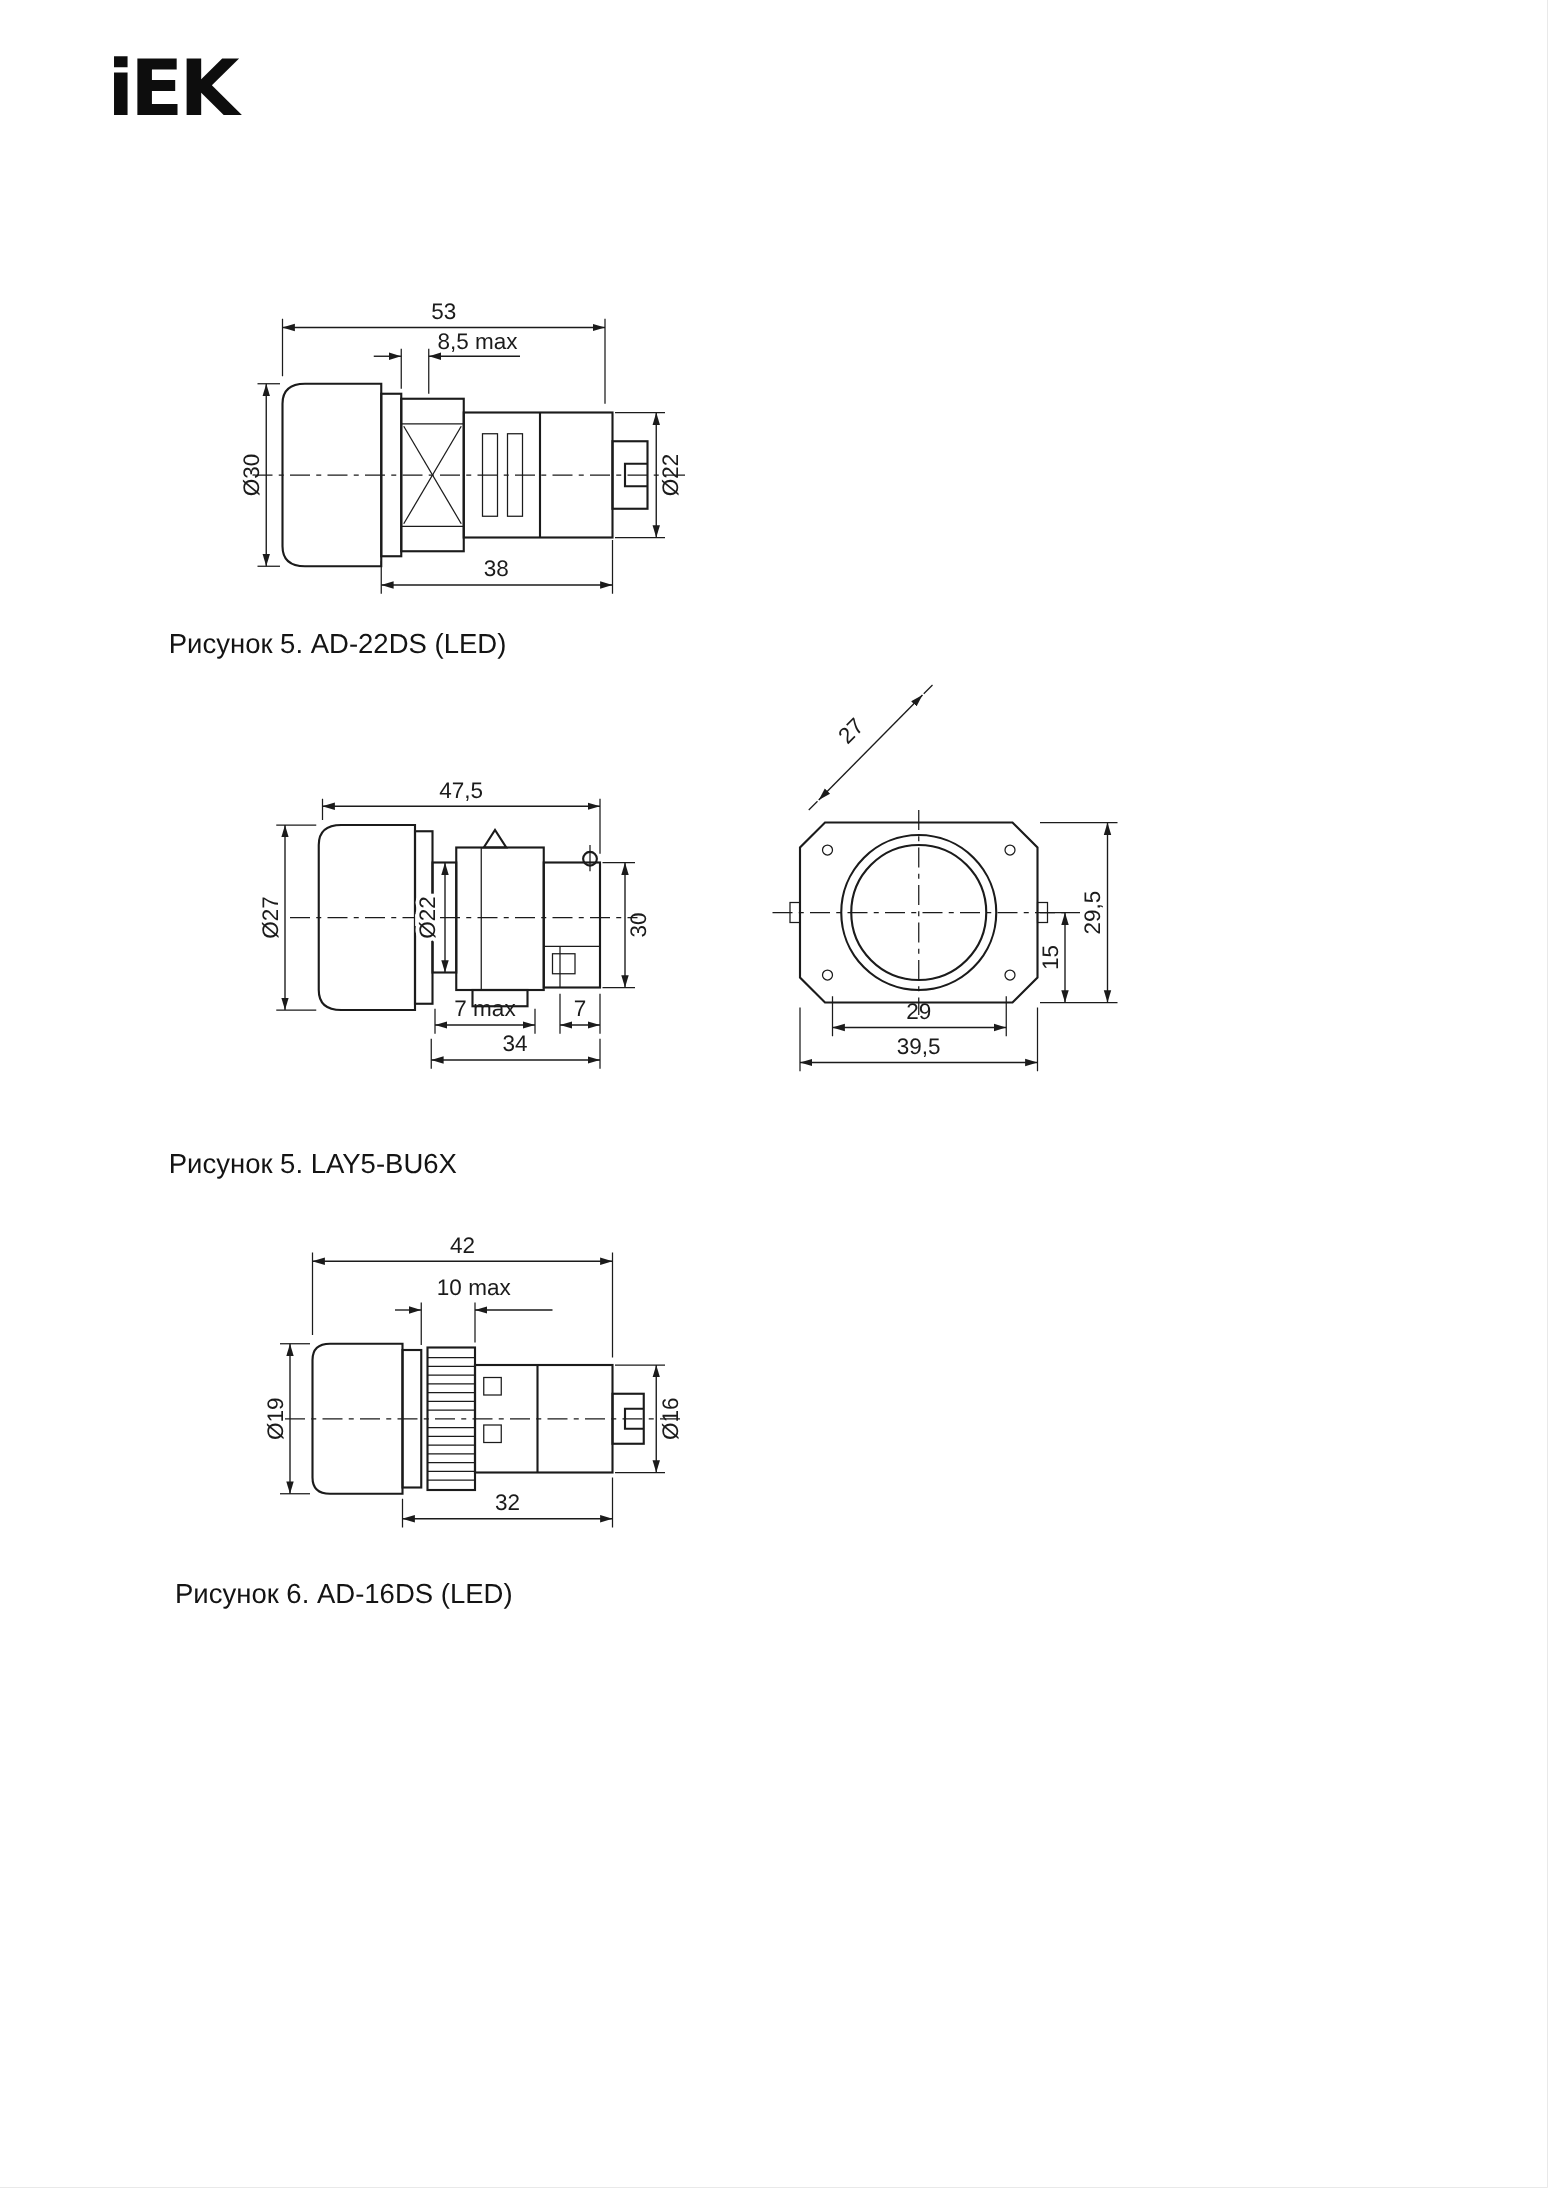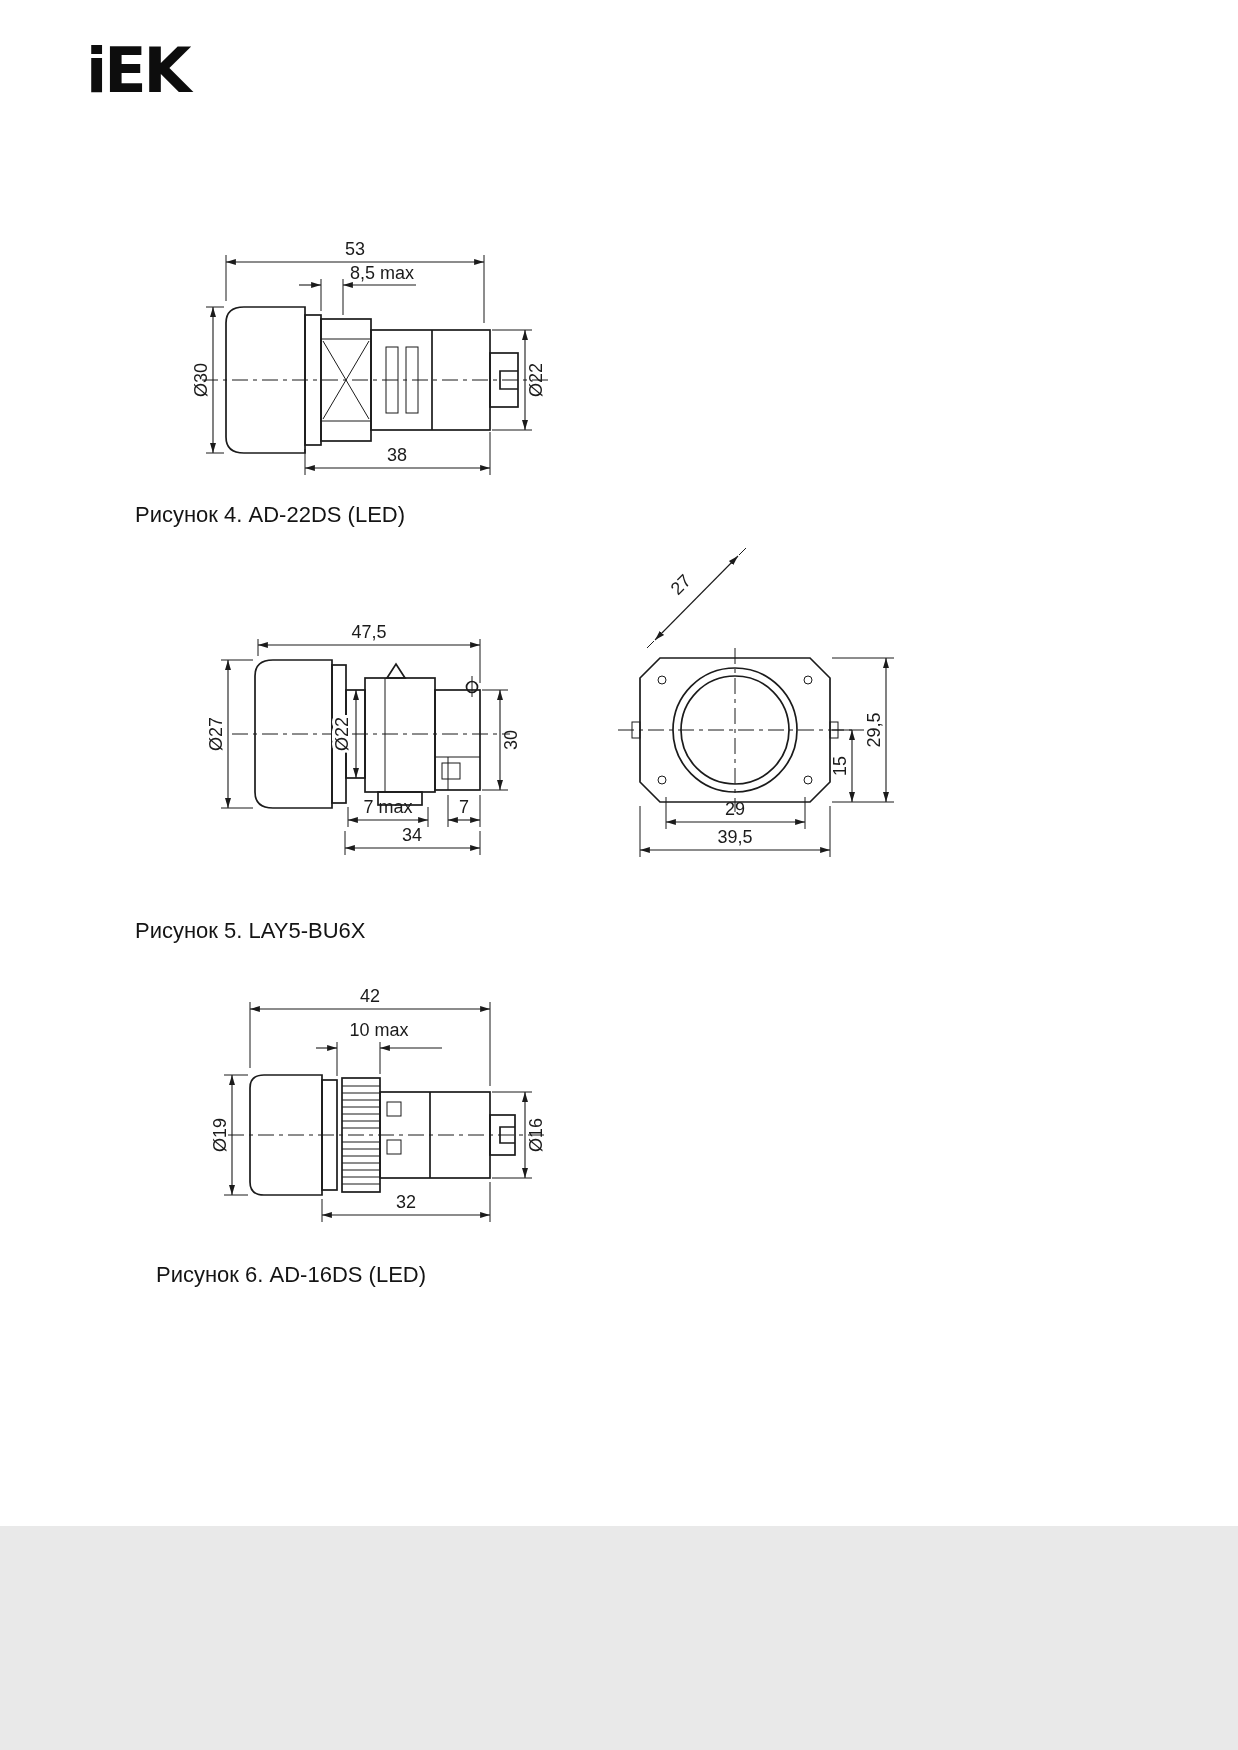--- a/index.html
+++ b/index.html
@@ -1,39 +1,39 @@
 <!DOCTYPE html>
 <html><head>
 <meta charset="utf-8">
 <style>
   html,body{margin:0;padding:0;background:#e9e9e9;}
   .page{
     position:relative;
-    width:1238px;height:1526px;
+    width:1238px;height:1750px;
     background:#ffffff;
     outline:1px solid #c9c9c9;
     margin:0 auto;
     font-family:"Liberation Sans", sans-serif;
     color:#1b1b1b;
     overflow:hidden;
   }
   .logo{
     position:absolute;left:86px;top:40px;
     font-family:"DejaVu Sans", sans-serif;
     font-weight:800;font-size:62px;line-height:1;
     letter-spacing:-3px;color:#0d0d0d;
   }
   .caption{
     position:absolute;
     font-size:22px;color:#141414;
     white-space:nowrap;
   }
   .cap4{left:135px;top:502px;}
   .cap5{left:135px;top:886px;margin-top:32px;}
-  .cap6{left:156px;top:1262px;}
+  .cap6{left:140px;top:1262px;}
   svg{position:absolute;overflow:visible;}
   svg .draw{stroke:#1b1b1b;stroke-width:1.7;fill:none;stroke-linejoin:miter;}
   svg .thin{stroke:#1b1b1b;stroke-width:1;fill:none;}
   svg .dimline{stroke:#1b1b1b;stroke-width:1.1;fill:none;}
   svg .center{stroke:#1b1b1b;stroke-width:1;fill:none;stroke-dasharray:16 5 4 5;}
   svg text{fill:#1b1b1b;font-family:"Liberation Sans", sans-serif;font-size:18px;}
   svg text.halo{stroke:#ffffff;stroke-width:6;paint-order:stroke;}
 </style>
 </head>
 <body>
@@ -98,21 +98,21 @@
     </g>
 
     <g>
       <line class="thin" x1="125" y1="214" x2="125" y2="240"></line>
       <line class="thin" x1="310" y1="197" x2="310" y2="240"></line>
       <line class="dimline" x1="125" y1="233" x2="310" y2="233" marker-start="url(#m1)" marker-end="url(#m1)"></line>
       <text x="217" y="226" text-anchor="middle">38</text>
     </g>
   </svg>
 
-  <div class="caption cap4">Рисунок 4. AD-22DS (LED)</div>
+  <div class="caption cap4">Рисунок 5. AD-22DS (LED)</div>
 
   <svg style="left:180px;top:545px;" width="780" height="340" viewBox="0 0 780 340">
     <defs>
       <marker id="m2" viewBox="0 0 10 8" refX="10" refY="4" markerWidth="9" markerHeight="8" orient="auto-start-reverse">
         <path d="M0,1 L10,4 L0,7 z" fill="#1b1b1b"></path>
       </marker>
     </defs>
 
     <g>
       <line class="center" x1="52" y1="189" x2="330" y2="189"></line>

